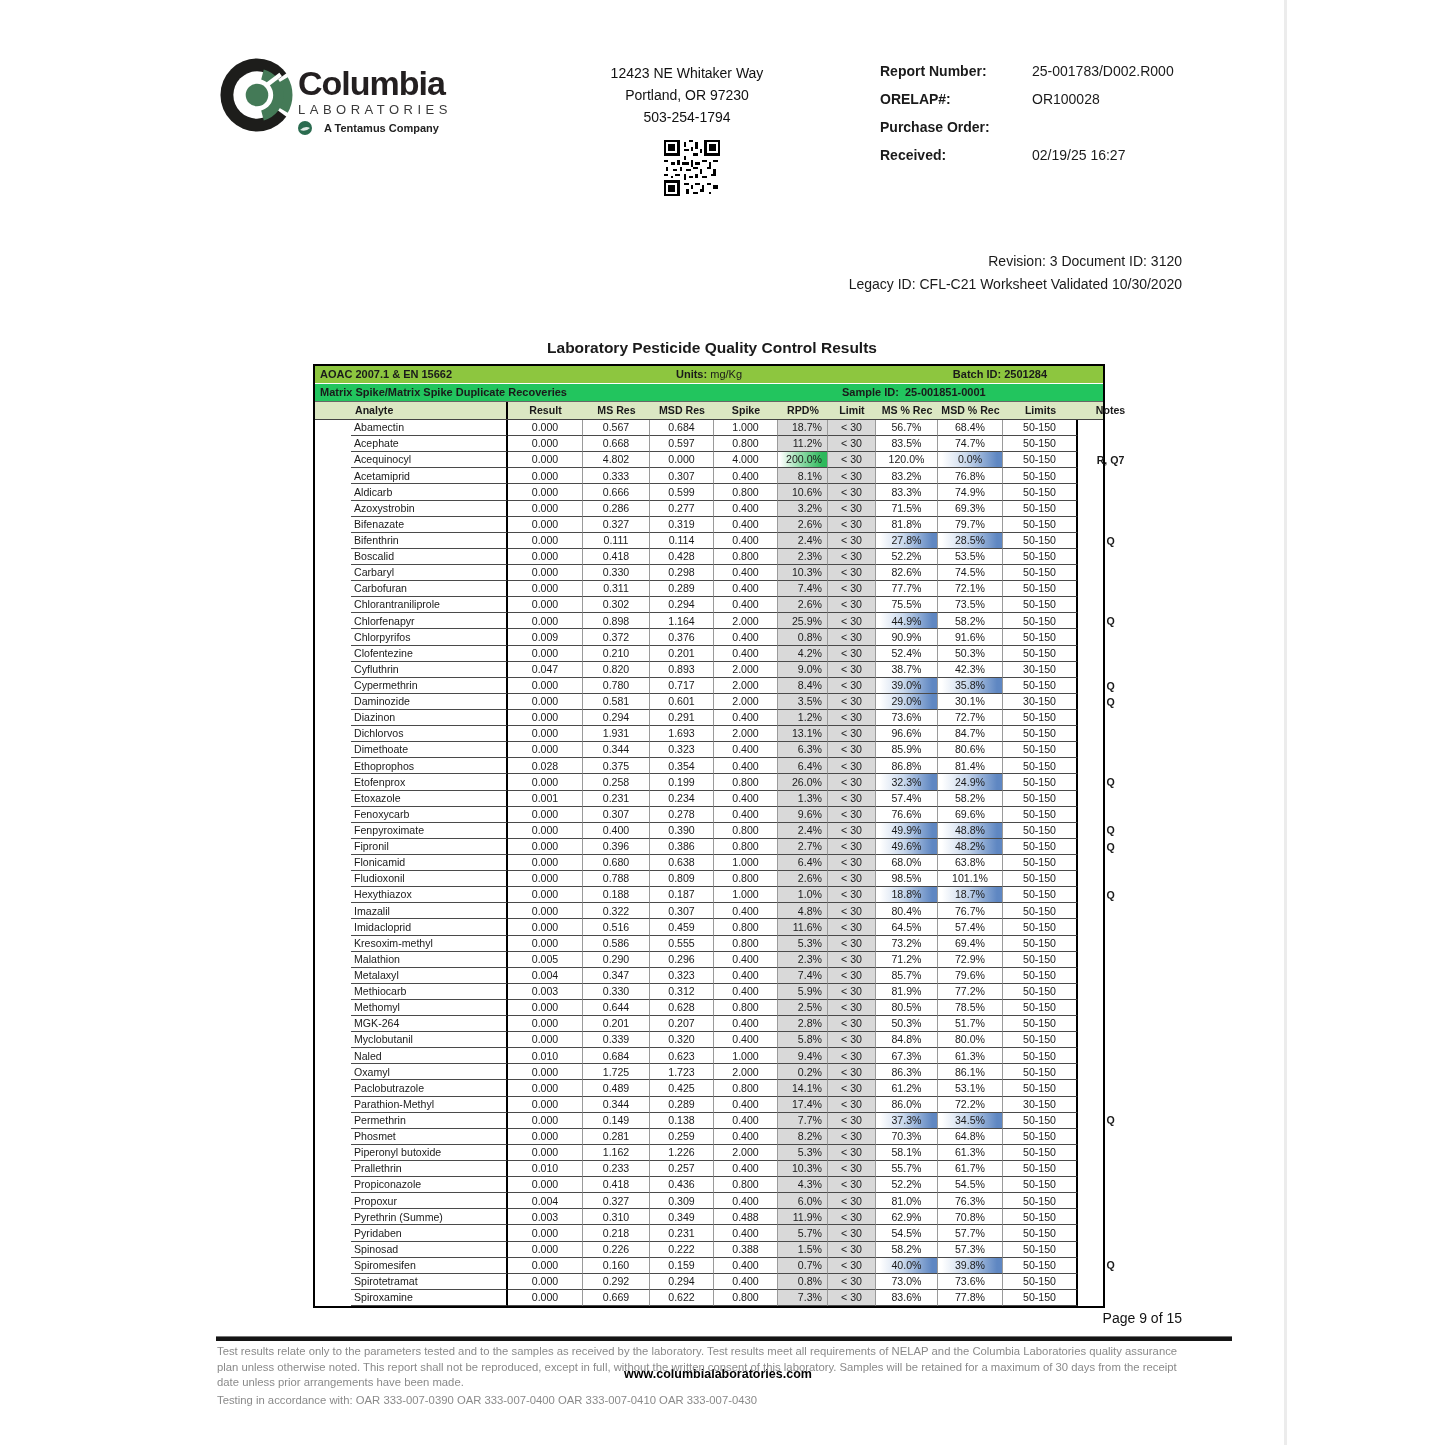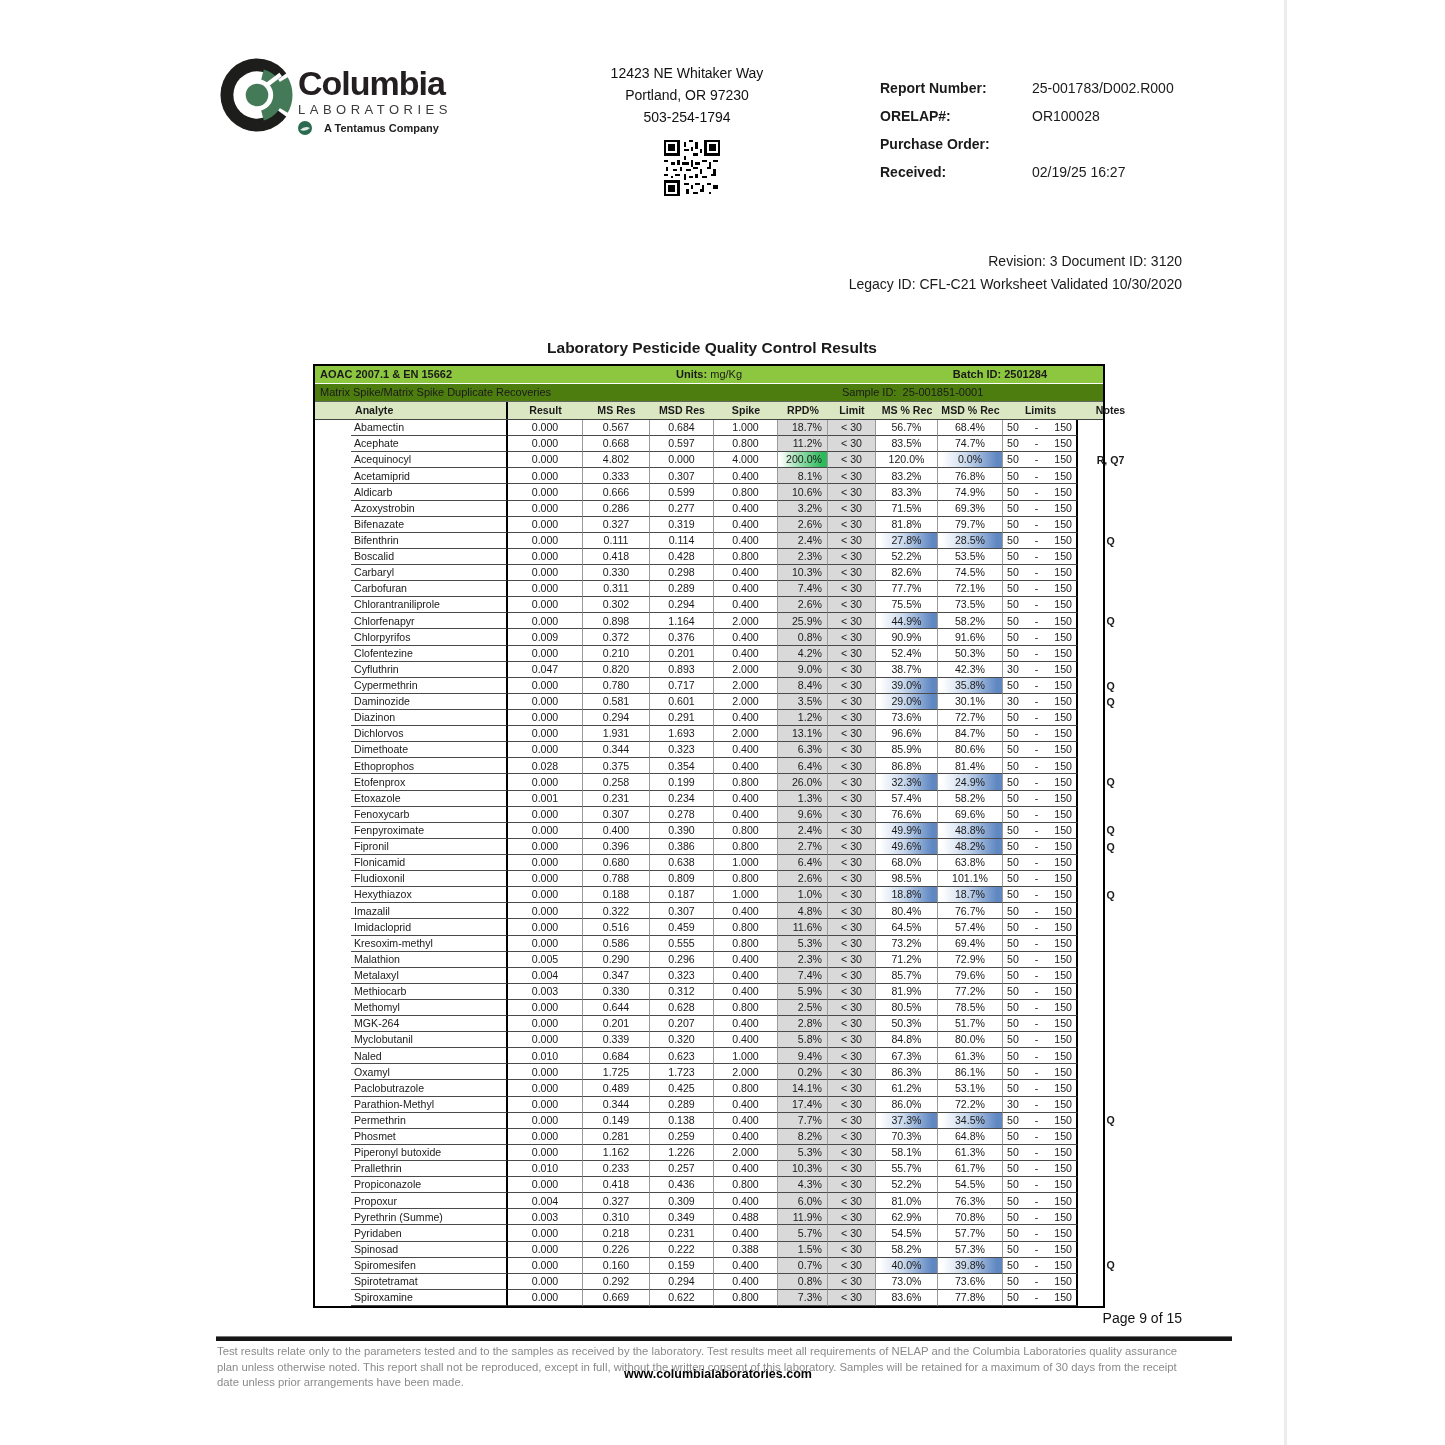--- a/index.html
+++ b/index.html
@@ -9,57 +9,57 @@
   }
   .abs{position:absolute;}
   
   #logo{left:214px;top:52px;width:300px;height:95px;}
   #logo-text{left:298px;top:66px;width:220px;}
   .logo-name{font-size:34px;font-weight:bold;color:#231f20;letter-spacing:-1px;line-height:34px;}
   .logo-sub{font-size:13px;color:#3a3a3a;letter-spacing:4.5px;margin-top:2px;}
   .logo-tag{font-size:11px;font-weight:bold;color:#222;margin-top:4px;display:flex;align-items:center;gap:12px;}
   #address{left:527px;top:62px;width:320px;text-align:center;font-size:14px;line-height:22px;color:#111;}
   #qr{left:664px;top:140px;}
-  #report-info{left:880px;top:80px;width:380px;font-size:14px;}
+  #report-info{left:880px;top:63px;width:380px;font-size:14px;}
   .ri-row{display:flex;height:28px;align-items:flex-start;}
   .ri-label{width:152px;font-weight:bold;}
   .ri-value{flex:1;}
   #revision{left:700px;top:250px;width:482px;text-align:right;font-size:14px;line-height:23px;}
   
   #qc-title{left:462px;top:339px;width:500px;text-align:center;font-weight:bold;font-size:15.5px;}
   #qc-table{
     left:313px;top:364px;width:792px;height:944px;
     border:2px solid #000;box-sizing:border-box;
     display:flex;flex-direction:column;font-size:10.6px;
   }
   .bar-row{height:17px;flex:0 0 17px;background:var(--bar-green,#8dc63f);position:relative;
     font-weight:bold;font-size:11px;line-height:17px;border-bottom:1px solid #fff;}
   .bar-left{position:absolute;left:5px;}
   .bar-center{position:absolute;left:0;width:100%;text-align:center;}
   .bar-right{position:absolute;right:56px;}
-  .sample-row{height:17px;flex:0 0 17px;background:#4d7c0f;position:relative;
-    font-weight:normal;font-size:11px;line-height:17px;border-bottom:1px solid #666;}
+  .sample-row{height:17px;flex:0 0 17px;background:#22c55e;position:relative;
+    font-weight:bold;font-size:11px;line-height:17px;border-bottom:1px solid #666;}
   .sample-left{position:absolute;left:5px;}
   .sample-mid{position:absolute;left:527px;}
   .grid-row{display:grid;grid-template-columns:157px 75px 67px 64px 64px 50px 48px 62px 65px 75px 65px;padding-left:36px;}
   .head-row{height:17px;flex:0 0 17px;background:var(--head-green,#dbe7c3);font-weight:bold;
     line-height:16px;border-bottom:1px solid #444;}
   .head-row > div{text-align:center;}
   .head-row > div:first-child{text-align:left;padding-left:4px;}
   #qc-body{flex:1;display:flex;flex-direction:column;}
   .data-row{flex:1;min-height:0;}
   .data-row > div{
     border-right:1px solid #9a9a9a;border-bottom:1px solid #4a4a4a;
     box-sizing:border-box;display:flex;align-items:center;justify-content:center;
     white-space:nowrap;overflow:hidden;line-height:1;
   }
   .data-row > .c-analyte{justify-content:flex-start;padding-left:3px;border-right:2px solid #000;}
   .data-row > .c-rpd{justify-content:flex-end;padding-right:5px;background:var(--cell-grey,#d9d9d9);}
   .data-row > .c-limit{background:var(--cell-grey,#d9d9d9);}
-  .data-row > .c-limits{border-right:2px solid #000;justify-content:space-between;padding:0 4px;}
+  .data-row > .c-limits{border-right:2px solid #000;justify-content:center;padding:0 4px;}
   .data-row > .c-notes{border-right:none;border-bottom:none;font-weight:bold;}
   .head-row > .c-analyte{border-right:2px solid #000;}
   .fb{background:linear-gradient(90deg,#ffffff 6%,#c9d8ec 45%,var(--flag-blue,#5f87c2) 92%) !important;}
   .fg{background:linear-gradient(90deg,#ffffff 4%,#9fe0b4 40%,var(--flag-green,#2eb95c) 90%) !important;}
   
   #page-num{left:1040px;top:1310px;width:142px;text-align:right;font-size:14px;color:#111;}
   #website{left:518px;top:1321px;width:400px;text-align:center;font-weight:bold;font-size:12.5px;color:#000;margin-top:46px;}
   #footer-rule{left:216px;top:1336px;width:1016px;height:4px;background:#151515;border-top:1px solid #777;}
   #disclaimer{left:217px;top:1344px;width:982px;font-size:11.3px;line-height:15.6px;color:var(--disc-grey,#8a8a8a);}
   #accordance{margin-top:2px;}
@@ -1200,14 +1200,15 @@
     <div class="c-notes"></div>
   </div>
 </div>
 </div>
 
 <div class="abs" id="page-num">Page 9 of 15</div>
 <div class="abs" id="website">www.columbialaboratories.com</div>
 <div class="abs" id="footer-rule"></div>
 <div class="abs" id="disclaimer">
   <div>Test results relate only to the parameters tested and to the samples as received by the laboratory. Test results meet all requirements of NELAP and the Columbia Laboratories quality assurance plan unless otherwise noted. This report shall not be reproduced, except in full, without the written consent of this laboratory. Samples will be retained for a maximum of 30 days from the receipt date unless prior arrangements have been made.</div>
+  <div id="accordance">Testing in accordance with: OAR 333-007-0390 OAR 333-007-0400 OAR 333-007-0410  OAR 333-007-0430</div>
 </div>
 <div class="abs" id="page-edge"></div>
 
 </body></html>

